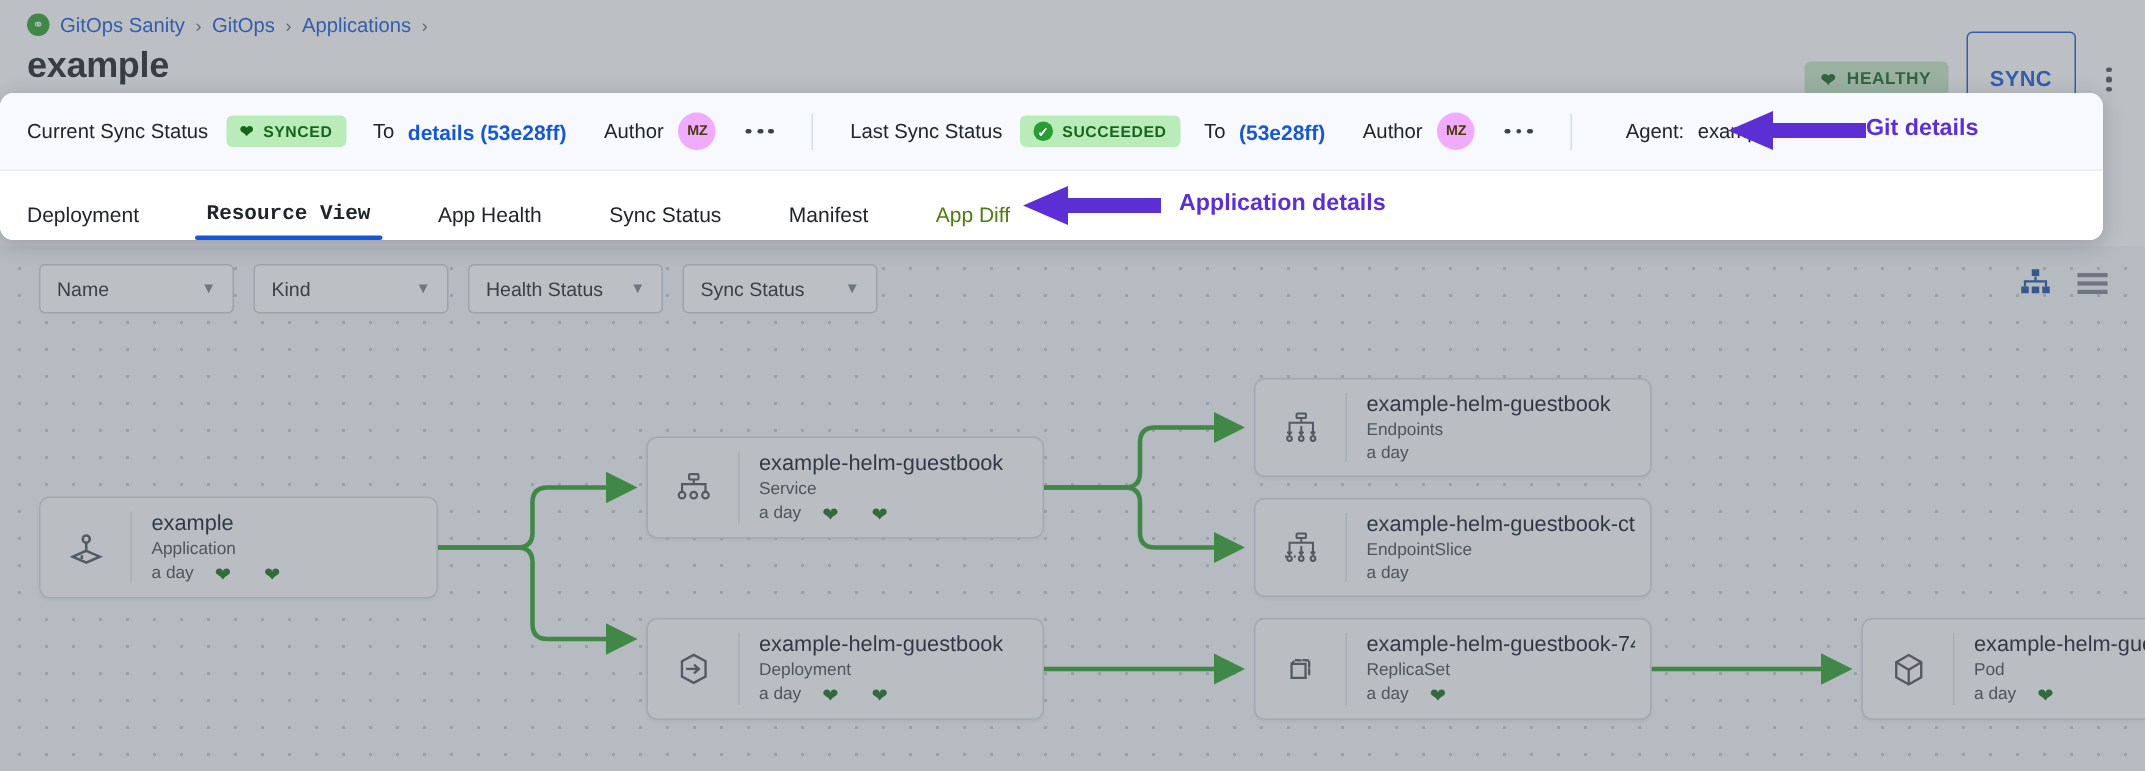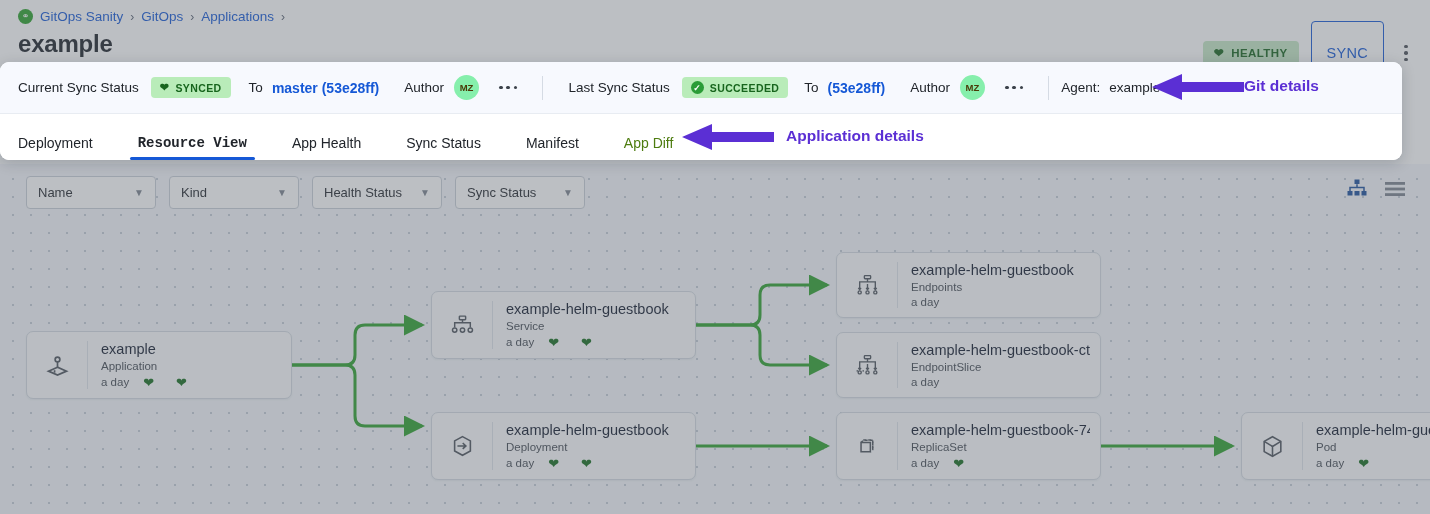--- a/index.html
+++ b/index.html
@@ -48,21 +48,21 @@
   .badge-healthy {
     display: inline-flex; align-items: center; gap: 7px;
     background: #c4e7c4; color: #15631d;
     border-radius: 4px; padding: 5px 11px;
     font-size: 11.5px; font-weight: bold; letter-spacing: .4px;
   }
   .badge-healthy .hrt { color: #17651d; font-size: 12px; }
   .btn-sync {
     border: 1px solid #1558d6; color: #1558d6; background: #fff;
     border-radius: 4px; padding: 23px 15px;
-    font-size: 14.5px; font-weight: normal; letter-spacing: .3px;
+    font-size: 14.5px; font-weight: bold; letter-spacing: .3px;
     cursor: pointer;
   }
   .kebab {
     width: 20px; height: 22px; display: flex; flex-direction: column;
     align-items: center; justify-content: center; gap: 3px; cursor: pointer;
   }
   .kebab i { width: 3.5px; height: 3.5px; border-radius: 50%; background: #4a4f57; display: block; }
 
   
   .canvas {
@@ -145,21 +145,21 @@
   }
   .pill.succ { background: #b9ecb9; }
   .pill .ck {
     width: 13px; height: 13px; border-radius: 50%;
     background: #2a9c37; color: #fff; font-size: 9px;
     display: inline-flex; align-items: center; justify-content: center;
   }
   .to-rev { color: #1558d6; font-weight: bold; font-size: 14px; }
   .avatar {
     width: 25px; height: 25px; border-radius: 50%;
-    background: #86efac; color: #4a3a08;
+    background: #f0abfc; color: #4a3a08;
     font-size: 9.5px; font-weight: bold;
     display: inline-flex; align-items: center; justify-content: center;
   }
   .dots3 { display: inline-flex; gap: 3.5px; align-items: center; cursor: pointer; }
   .dots3 i { width: 3.8px; height: 3.8px; border-radius: 50%; background: #3c424b; }
   .vsep { width: 1px; height: 24px; background: #d5dbe4; }
 
   .card .tabrow {
     position: absolute; left: 0; top: 51px; width: 100%; height: 47px;
     display: flex; align-items: flex-end;
@@ -420,21 +420,21 @@
 
 <div class="card">
 
   <div class="syncrow">
     <span class="sr-label" style="margin-left:8px;">Current Sync Status</span>
     <span class="pill" style="margin-left:12px;">
       <span style="font-size:11px;">❤</span>
       <span>SYNCED</span>
     </span>
     <span class="sr-label" style="margin-left:18px;">To</span>
-    <span class="to-rev" style="margin-left:9px;">master (53e28ff)</span>
+    <span class="to-rev" style="margin-left:9px;">details (53e28ff)</span>
     <span class="sr-label" style="margin-left:25px;">Author</span>
     <span class="avatar" style="margin-left:10px;">MZ</span>
     <span class="dots3" style="margin-left:20px;">
         <i></i>
         <i></i>
         <i></i>
       </span>
 
     <span class="vsep" style="margin-left:25px;"></span>
 
@@ -448,21 +448,21 @@
     <span class="sr-label" style="margin-left:25px;">Author</span>
     <span class="avatar" style="margin-left:10px;">MZ</span>
     <span class="dots3" style="margin-left:20px;">
         <i></i>
         <i></i>
         <i></i>
       </span>
 
     <span class="vsep" style="margin-left:25px;"></span>
 
-    <span class="sr-label" style="margin-left:12px;">Agent:</span>
+    <span class="sr-label" style="margin-left:36px;">Agent:</span>
     <span class="sr-label" style="margin-left:9px;">example</span>
   </div>
 
   <div class="tabrow">
     <div class="tab">Deployment</div>
     <div class="tab active">Resource View</div>
     <div class="tab">App Health</div>
     <div class="tab">Sync Status</div>
     <div class="tab">Manifest</div>
     <div class="tab disabled">App Diff</div>

